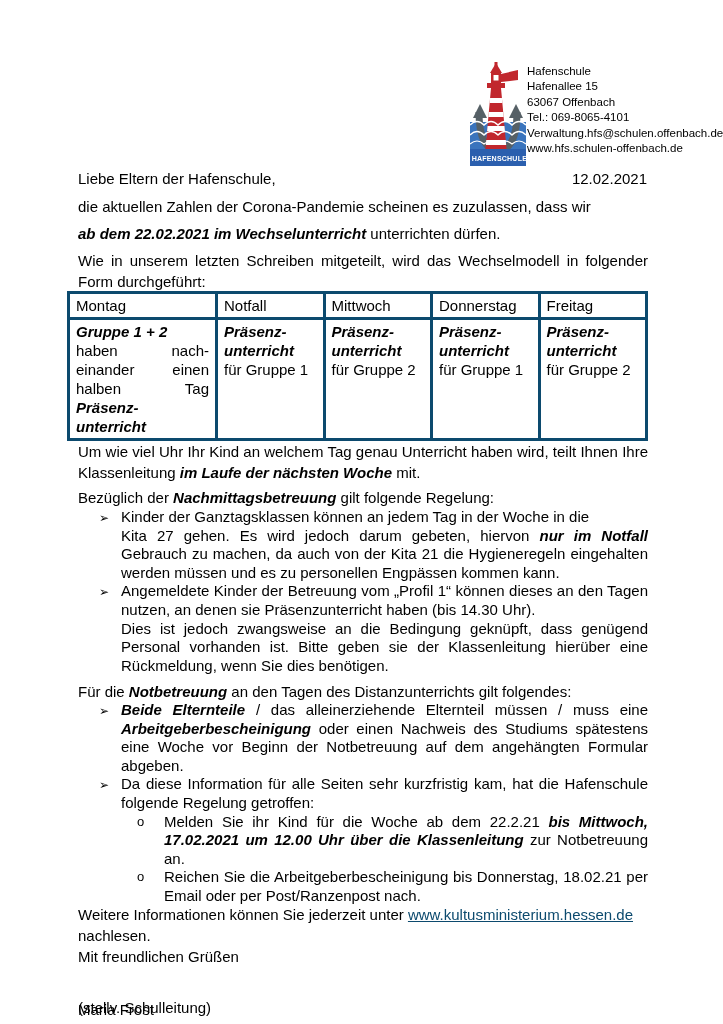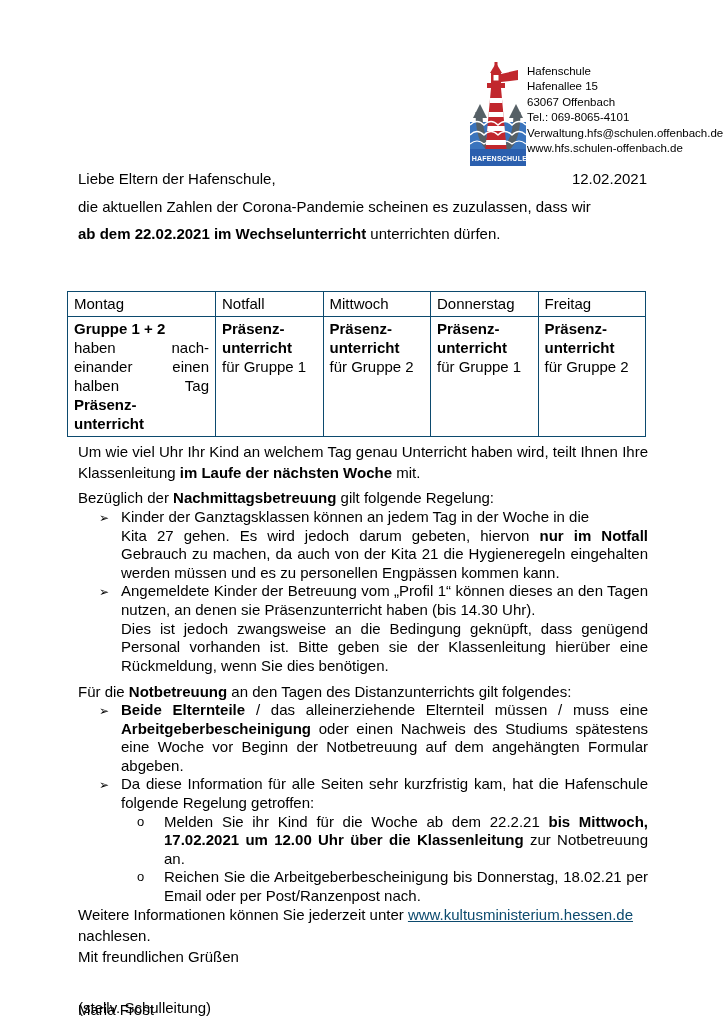--- a/index.html
+++ b/index.html
@@ -4,41 +4,41 @@
 <style>
   * { margin:0; padding:0; box-sizing:border-box; }
   html,body { background:#ffffff; }
   .page {
     position:relative; width:723px; height:1024px; background:#fff;
     font-family:"Liberation Sans","DejaVu Sans",sans-serif;
     color:#000; font-size:15px; line-height:21px; overflow:hidden;
   }
   .abs { position:absolute; left:78px; width:570px; }
   .just { text-align:justify; }
-  .b { font-weight:bold; }
+  .b { font-weight:bold;font-style:italic; }
   .pre { white-space:pre-line; }
   .block { display:block; }
 
   
   .logo-wrap { position:absolute; left:470px; top:62px; width:56px; height:104px; }
   .logo-wrap svg { display:block; width:56px; height:104px; }
   .logo-label {
     position:absolute; left:0; bottom:2px; width:100%; text-align:center;
     color:#fff; font-size:7.5px; line-height:10px; font-weight:bold;
     letter-spacing:.2px; transform:scaleX(.94);
   }
   .contact { position:absolute; left:527px; top:64px; width:196px;
     font-size:11.5px; line-height:15.4px; white-space:nowrap; }
   .date { position:absolute; right:76px; top:168px; text-align:left; }
 
   
   table.sched { position:absolute; left:67px; top:291px; width:578px;
     border-collapse:collapse; table-layout:fixed; }
   table.sched th, table.sched td {
-    border:1px solid #0c4a6e; padding:2px 6px; text-align:left;
+    border:3px solid #0c4a6e; padding:2px 6px; text-align:left;
     vertical-align:top; font-weight:normal; line-height:19px;
   }
   table.sched thead th { height:25px; }
   table.sched tbody td { height:120px; }
   .mon-detail { display:block; white-space:pre-line;
     text-align:justify; text-align-last:justify; }
 
   
   ul.lvl1 { list-style:none; margin-left:20px; line-height:18.6px; }
   ul.lvl1 > li { position:relative; padding-left:23px; text-align:justify; }
@@ -102,20 +102,21 @@
     <div>www.hfs.schulen-offenbach.de</div>
   </div>
 
   <div class="date">12.02.2021</div>
   <div class="abs" style="top:168px">Liebe Eltern der Hafenschule,</div>
 
   <div class="abs" style="top:196px">die aktuellen Zahlen der Corona-Pandemie scheinen es zuzulassen, dass wir</div>
   <div class="abs" style="top:223px">
     <span class="b">ab dem 22.02.2021 im Wechselunterricht</span><span> unterrichten dürfen.</span>
   </div>
+  <div class="abs just" style="top:250px">Wie in unserem letzten Schreiben mitgeteilt, wird das Wechselmodell in folgender Form durchgeführt:</div>
 
   <table class="sched">
     <colgroup>
       <col style="width:148px">
         <col style="width:107.5px">
         <col style="width:107.5px">
         <col style="width:107.5px">
         <col style="width:107.5px">
     </colgroup>
     <thead>

